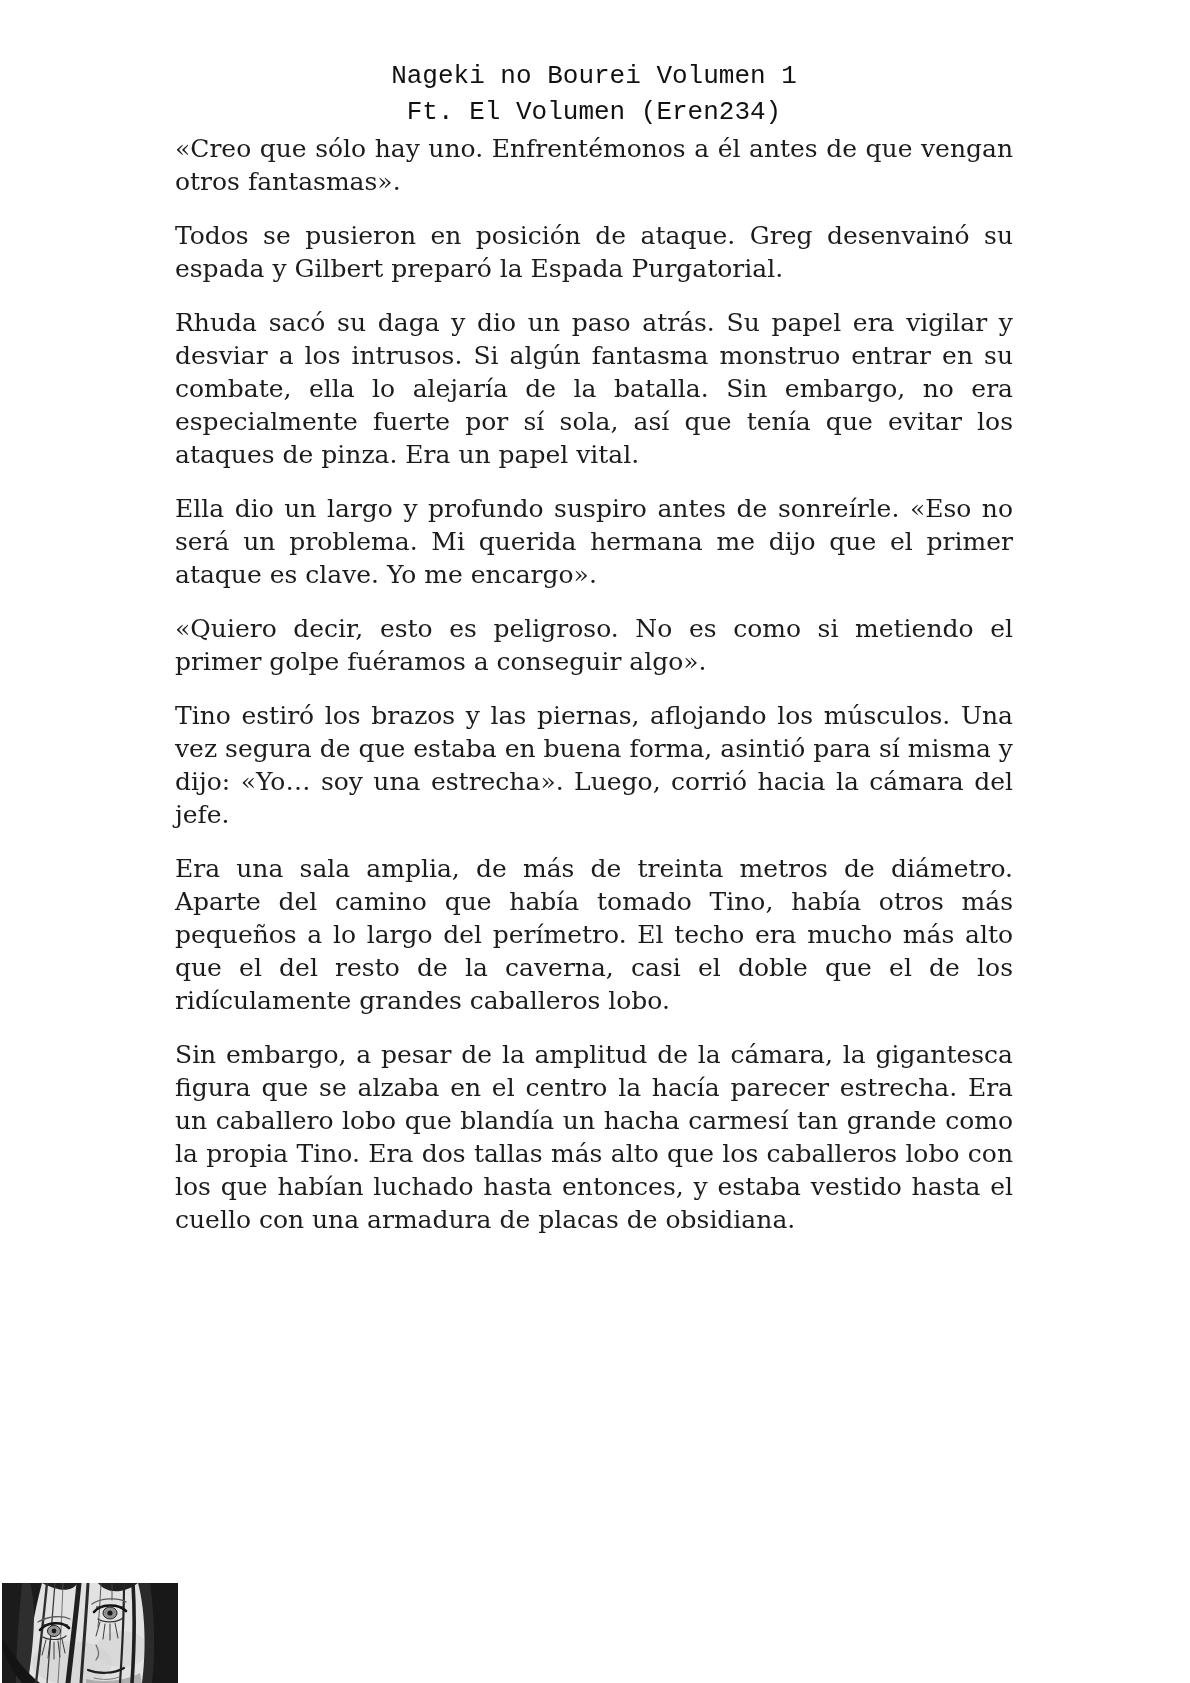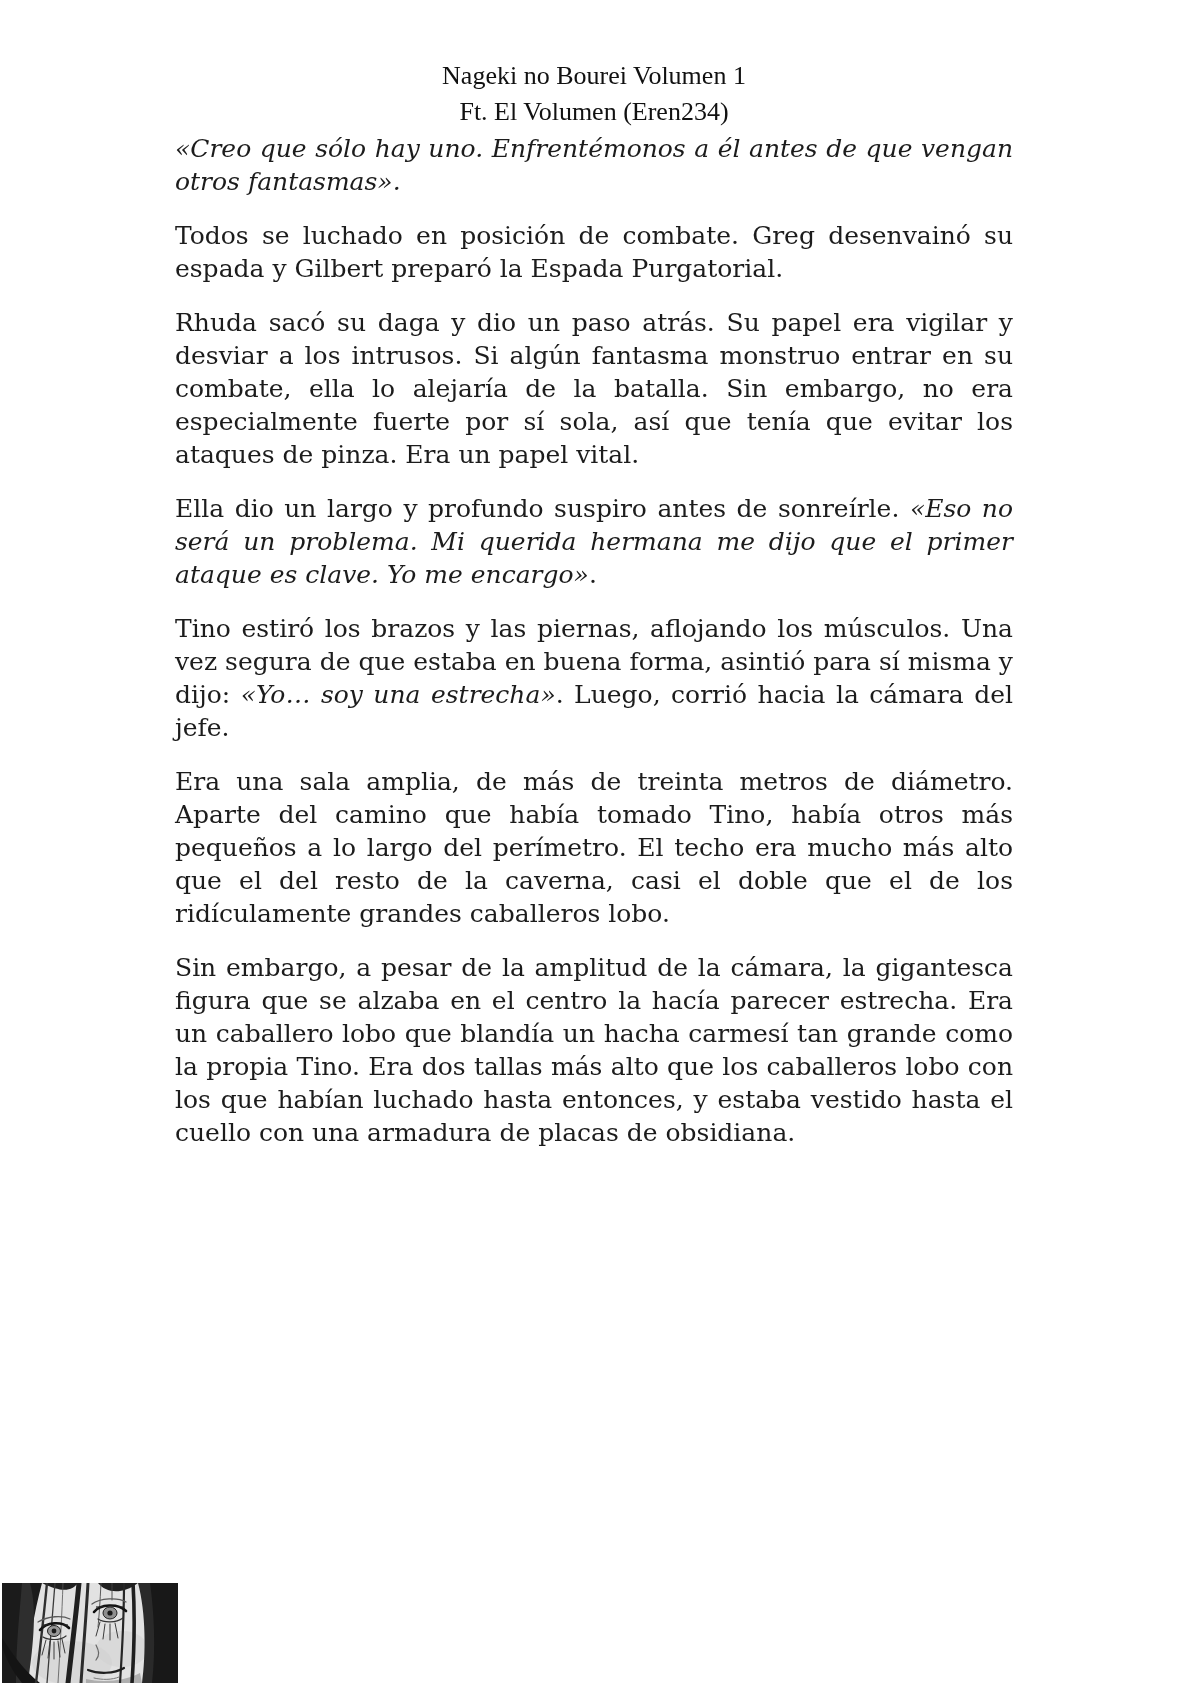--- a/index.html
+++ b/index.html
@@ -12,59 +12,60 @@
     color: #1c1c1c;
     font-family: "DejaVu Serif", serif;
     overflow: hidden;
   }
   .doc-header {
     position: absolute;
     top: 58px;
     left: 175px;
     width: 838px;
     text-align: center;
-    font-family: Liberation Serif, serif;
+    font-family: Liberation Mono, monospace;
     font-size: 26px;
     line-height: 36px;
     color: #111;
   }
   .doc-body {
     position: absolute;
     top: 132px;
     left: 175px;
     width: 838px;
     font-size: 25px;
     line-height: 33px;
     text-align: justify;
   }
   .para { margin: 0 0 21px 0; }
-  .seg.italic { font-style: italic; }
+  .seg.italic { }
   .corner-art {
     position: absolute;
     left: 2px;
     top: 1583px;
     width: 176px;
     height: 100px;
   }
 </style>
 </head>
 <body>
 
 <div class="page">
 
   <div class="doc-header">
     <div class="doc-title">Nageki no Bourei Volumen 1</div>
     <div class="doc-subtitle">Ft. El Volumen (Eren234)</div>
   </div>
 
   <div class="doc-body" id="doc-body">
       <p class="para"><span class="seg italic">«Creo que sólo hay uno. Enfrentémonos a él antes de que vengan otros fantasmas».</span></p>
-      <p class="para"><span class="seg">Todos se luchado en posición de combate. Greg desenvainó su espada y Gilbert preparó la Espada Purgatorial.</span></p>
+      <p class="para"><span class="seg">Todos se pusieron en posición de ataque. Greg desenvainó su espada y Gilbert preparó la Espada Purgatorial.</span></p>
       <p class="para"><span class="seg">Rhuda sacó su daga y dio un paso atrás. Su papel era vigilar y desviar a los intrusos. Si algún fantasma monstruo entrar en su combate, ella lo alejaría de la batalla. Sin embargo, no era especialmente fuerte por sí sola, así que tenía que evitar los ataques de pinza. Era un papel vital.</span></p>
       <p class="para"><span class="seg">Ella dio un largo y profundo suspiro antes de sonreírle. </span><span class="seg italic">«Eso no será un problema. Mi querida hermana me dijo que el primer ataque es clave. Yo me encargo»</span><span class="seg">.</span></p>
+      <p class="para"><span class="seg italic">«Quiero decir, esto es peligroso. No es como si metiendo el primer golpe fuéramos a conseguir algo».</span></p>
       <p class="para"><span class="seg">Tino estiró los brazos y las piernas, aflojando los músculos. Una vez segura de que estaba en buena forma, asintió para sí misma y dijo: </span><span class="seg italic">«Yo… soy una estrecha»</span><span class="seg">. Luego, corrió hacia la cámara del jefe.</span></p>
       <p class="para"><span class="seg">Era una sala amplia, de más de treinta metros de diámetro. Aparte del camino que había tomado Tino, había otros más pequeños a lo largo del perímetro. El techo era mucho más alto que el del resto de la caverna, casi el doble que el de los ridículamente grandes caballeros lobo.</span></p>
       <p class="para"><span class="seg">Sin embargo, a pesar de la amplitud de la cámara, la gigantesca figura que se alzaba en el centro la hacía parecer estrecha. Era un caballero lobo que blandía un hacha carmesí tan grande como la propia Tino. Era dos tallas más alto que los caballeros lobo con los que habían luchado hasta entonces, y estaba vestido hasta el cuello con una armadura de placas de obsidiana.</span></p>
     </div>
 
   <svg class="corner-art" viewBox="0 0 176 100" xmlns="http://www.w3.org/2000/svg" preserveAspectRatio="none">
 
     <rect x="0" y="0" width="176" height="100" fill="#ededed"></rect>
     <path d="M20,0 C60,-6 130,-6 160,8 C172,40 170,80 160,100 L20,100 C12,60 12,25 20,0 Z" fill="#e2e2e2"></path>
 

